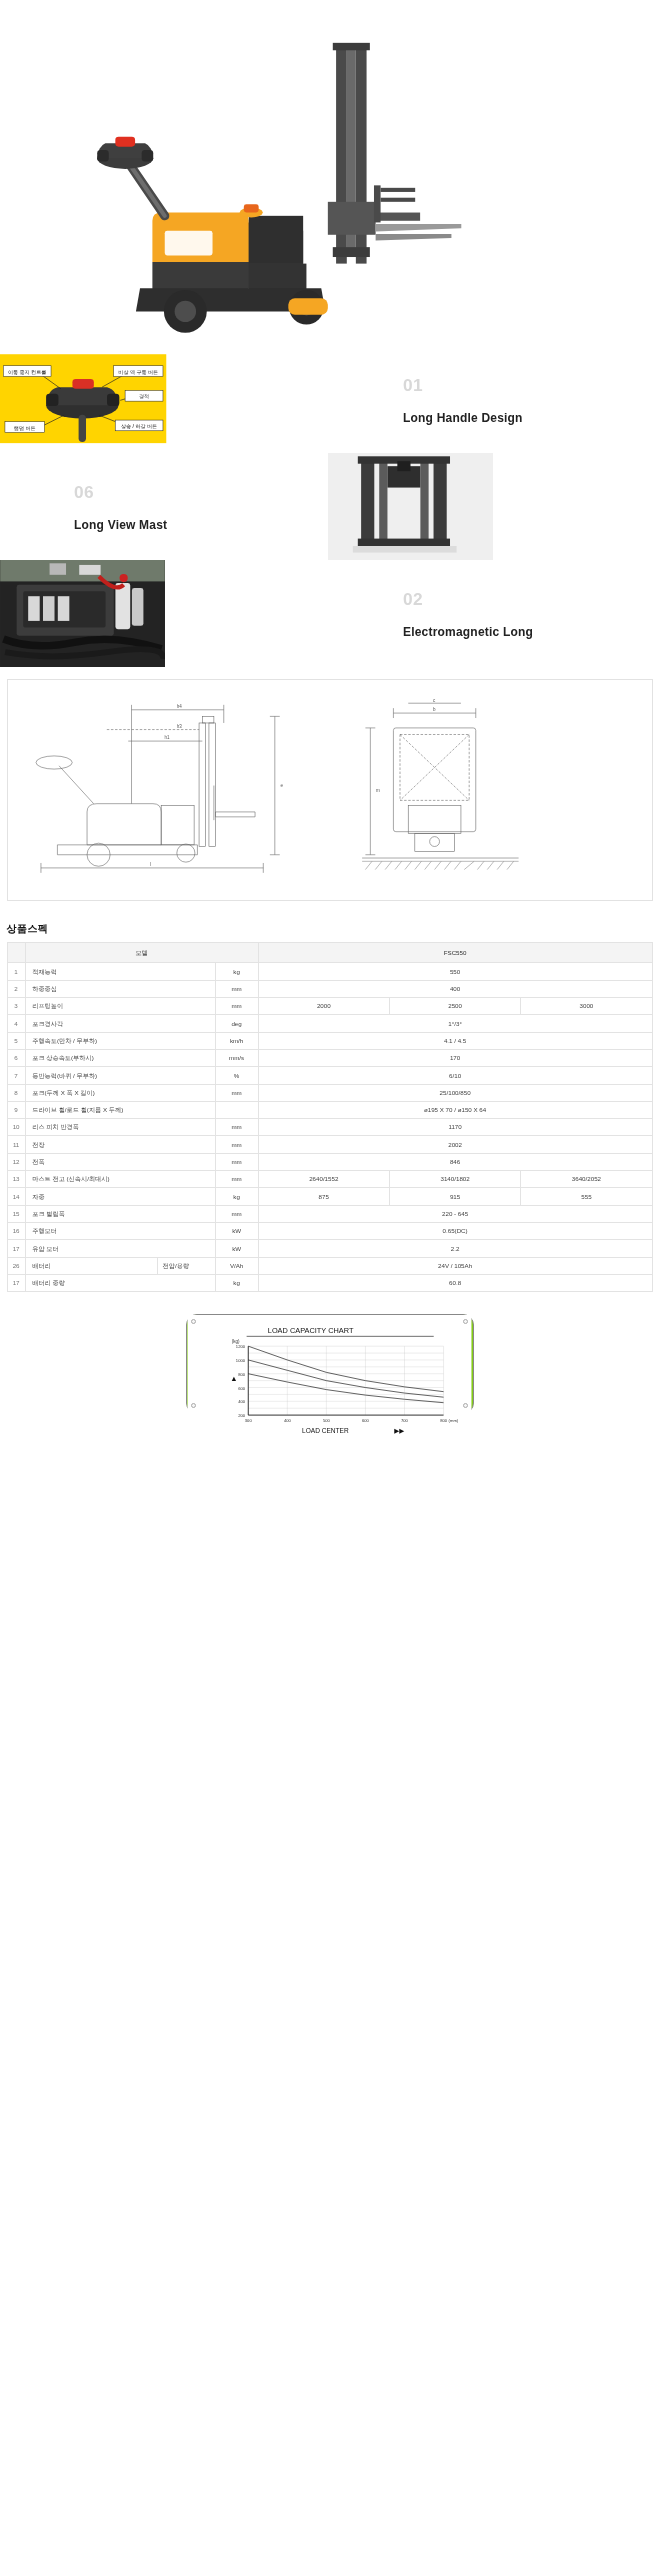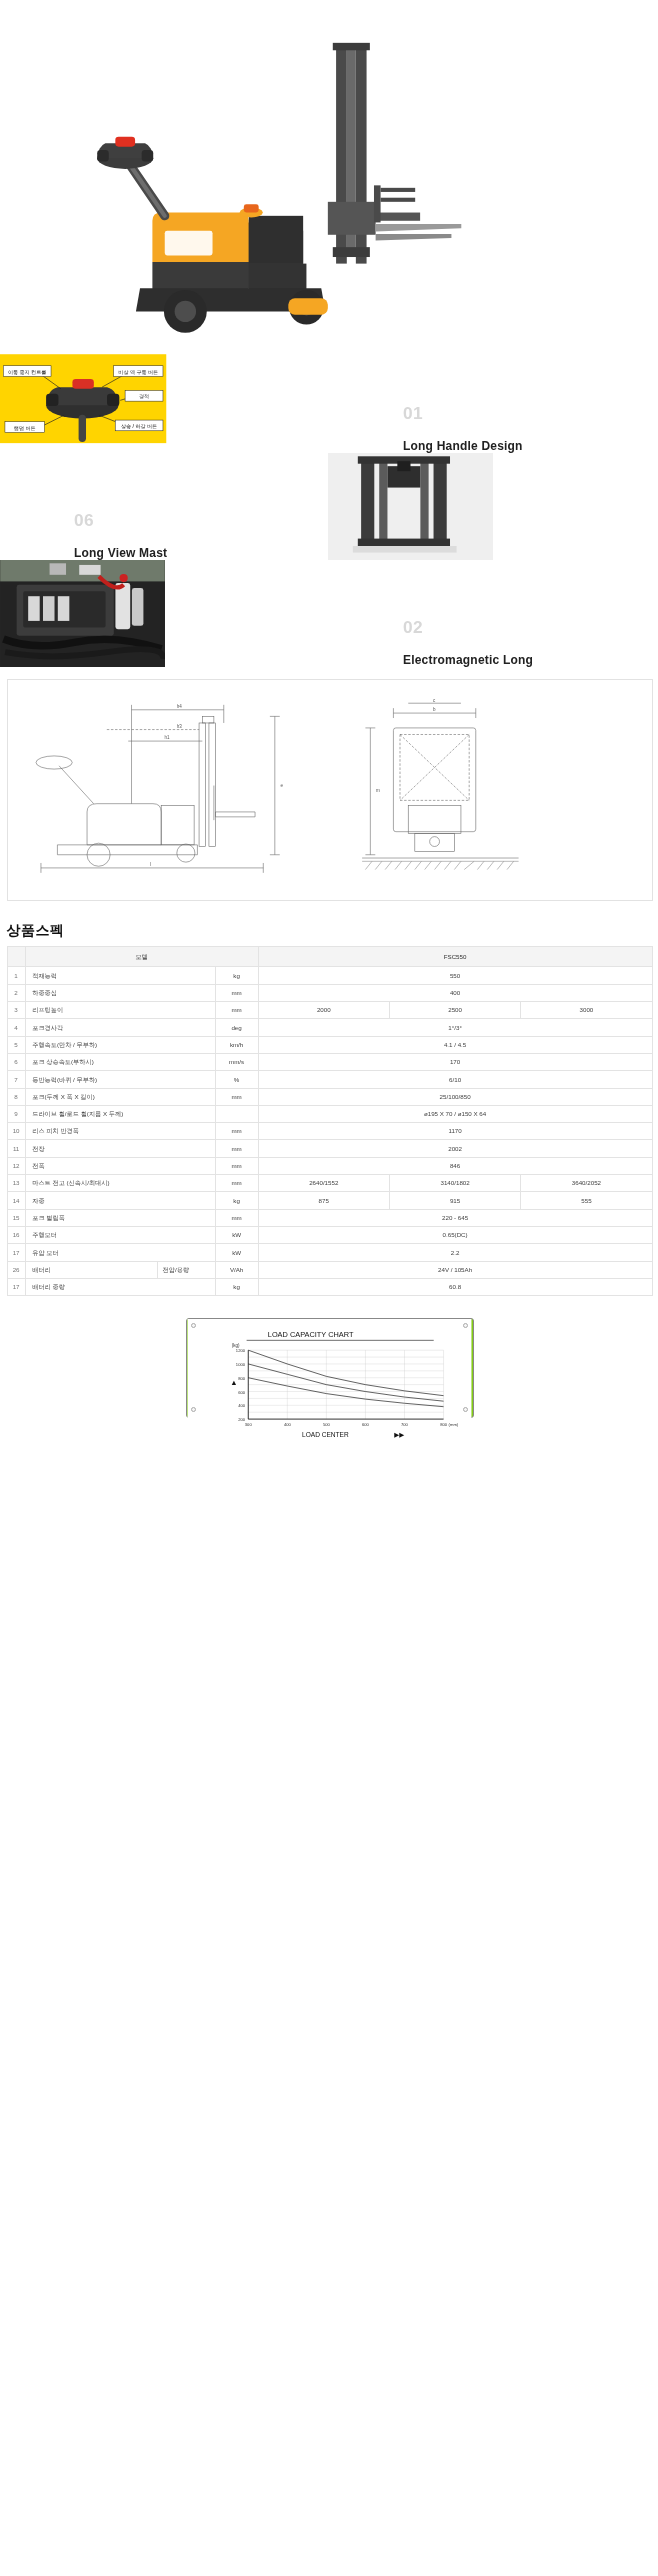--- a/index.html
+++ b/index.html
@@ -35,21 +35,21 @@
     width: 321px;
     height: 107px;
     overflow: hidden;
   }
   .feature-text {
     position: absolute;
     width: 305px;
     height: 107px;
     display: flex;
     flex-direction: column;
-    justify-content: flex-end;
+    justify-content: center;
   }
   .feature-num {
     font-size: 17.3px;
     font-weight: bold;
     color: #d8d8d8;
     letter-spacing: 0.4px;
     margin-bottom: 15px;
   }
   .feature-title {
     font-size: 12px;
@@ -78,21 +78,21 @@
     height: 222px;
     border: 0.8px solid #e2e2e2;
     background: #fff;
     position: relative;
     overflow: hidden;
   }
 
   
   .spec-heading {
     margin: 21.4px 0 6.6px 6.6px;
-    font-size: 14px;
+    font-size: 10px;
     font-weight: bold;
     color: #111;
     letter-spacing: 0.4px;
     font-family: Liberation Serif, serif;
   }
   table.spec {
     width: 646px;
     margin: 0 6.6px;
     border-collapse: collapse;
     font-size: 6.2px;
@@ -123,21 +123,21 @@
     width: 659px;
     margin-top: 21.4px;
     display: flex;
     justify-content: center;
     padding-bottom: 20px;
   }
   .loadchart {
     width: 288px;
     height: 100px;
     border: 1.6px solid #888;
-    border-radius: 3px;
+    border-radius: 11px;
     background: #84cc16;
     position: relative;
   }
   .screw { position:absolute; width:5.8px; height:5.8px; border-radius:50%; border:0.8px solid #aaa; background:#f6f6f6;}
 </style>
 </head>
 <body>
 
 <div class="page">
 

